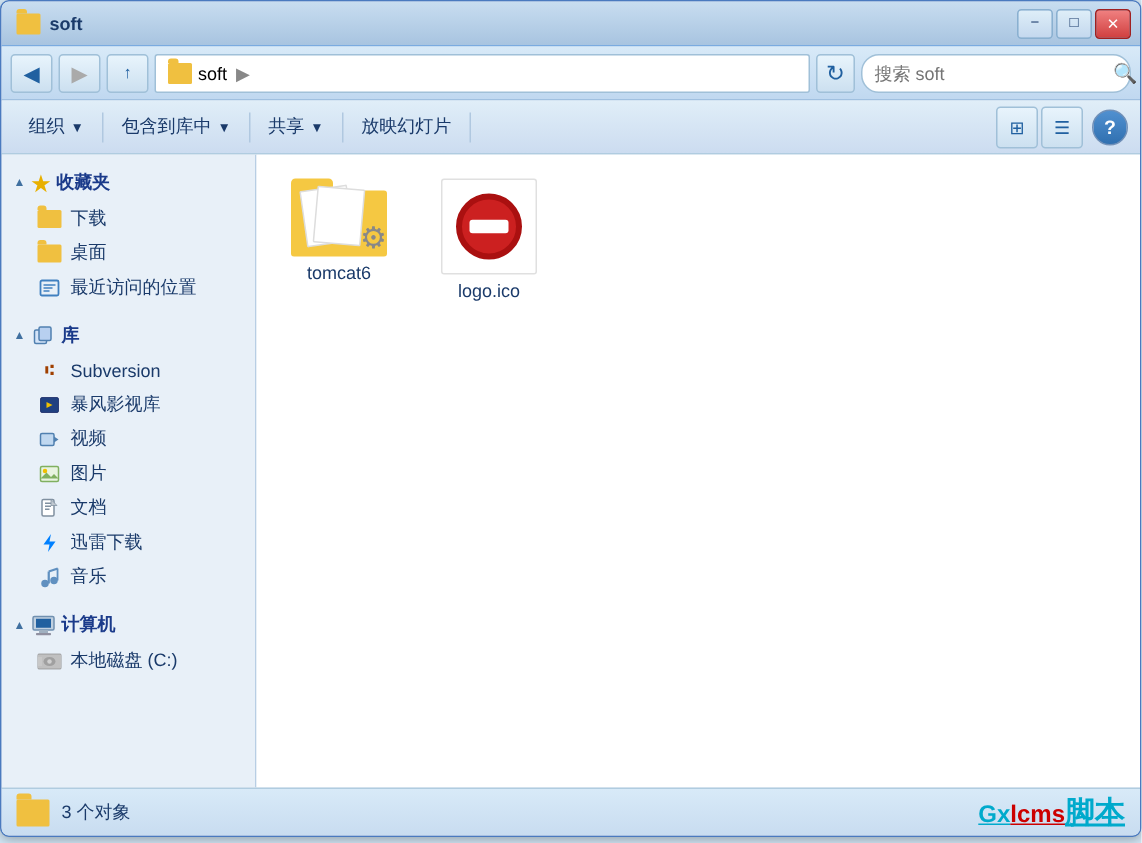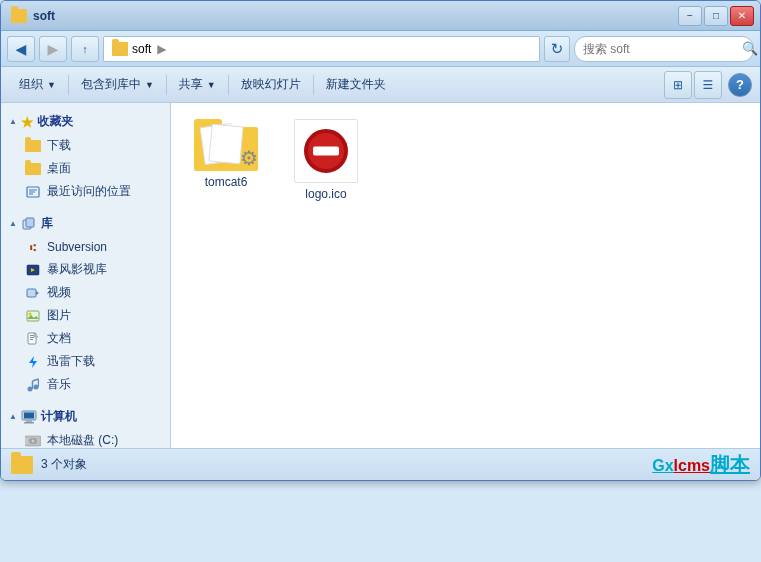--- a/index.html
+++ b/index.html
@@ -8,21 +8,21 @@
       height: 562px;
       font-family: 'Microsoft YaHei', SimSun, sans-serif;
       font-size: 12px;
       background: #d4e8f7;
       overflow: hidden;
     }
 
     
     .window {
       width: 761px;
-      height: 481px;
+      height: 558px;
       border: 1px solid #4a7abf;
       border-radius: 6px;
       overflow: hidden;
       display: flex;
       flex-direction: column;
       background: #f0f4f8;
       box-shadow: 0 2px 8px rgba(0,0,0,0.3);
     }
 
     
@@ -497,23 +497,20 @@
     <div class="toolbar-sep"></div>
     <button class="toolbar-btn">
       <span>共享</span>
       <span style="font-size:9px;">▼</span>
     </button>
     <div class="toolbar-sep"></div>
     <button class="toolbar-btn">
       <span>放映幻灯片</span>
     </button>
     <div class="toolbar-sep"></div>
-    <button class="toolbar-btn">
-      <span>新建文件夹</span>
-    </button>
     <div class="toolbar-spacer"></div>
     <div class="view-btn" style="margin-right:2px;">⊞</div>
     <div class="view-btn" style="margin-right:6px;">☰</div>
     <div class="help-btn">
       <span>?</span>
     </div>
   </div>
 
   <div class="main-content">
 

